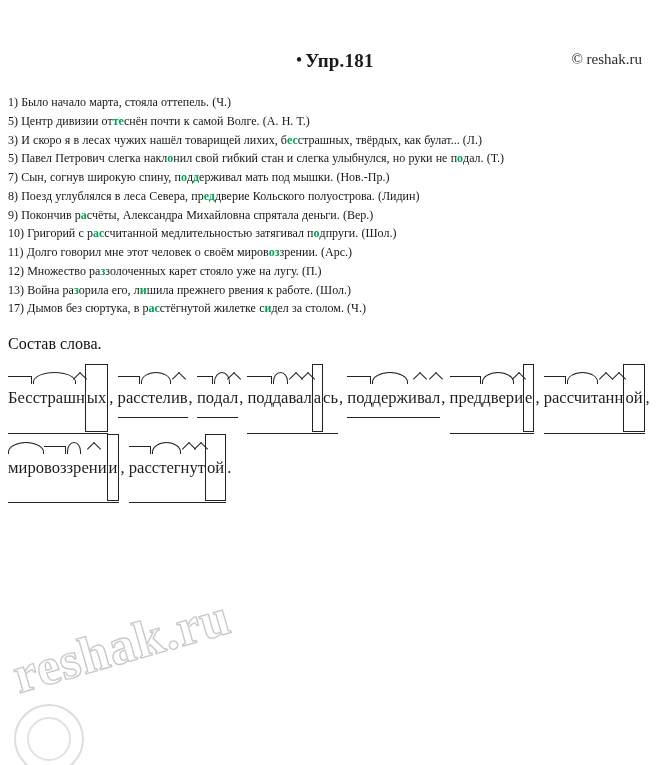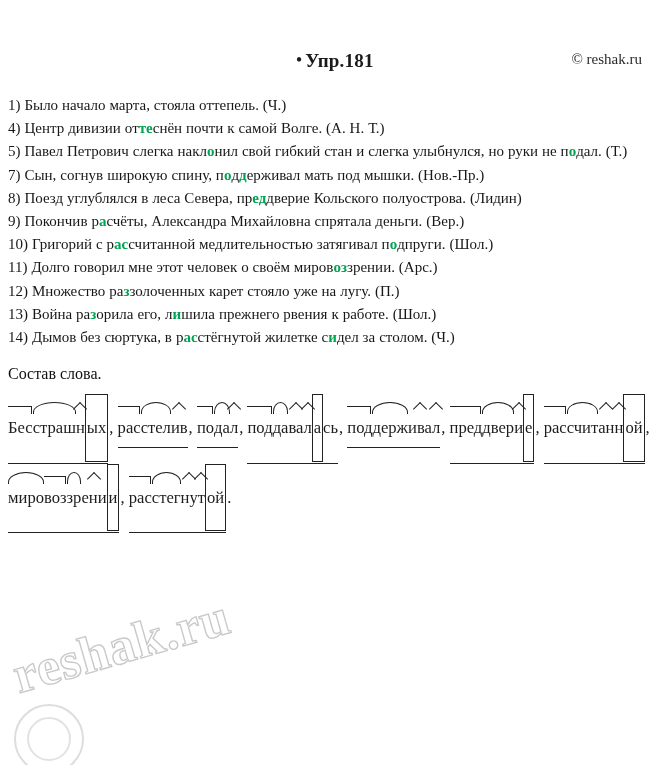--- a/index.html
+++ b/index.html
@@ -52,21 +52,21 @@
     font-size: 15px;
     color: #2b2b2b;
     white-space: nowrap;
   }
 
   
   .sentences {
     margin-top: 16px;
   }
   .sentence {
-    font-size: 15px;
+    font-size: 12px;
     line-height: 1.48;
     text-align: justify;
     text-justify: inter-word;
     margin: 0 0 1px 0;
     color: #171717;
     word-spacing: 0.2px;
   }
   .hl {
     color: #00a352;
     font-weight: bold;
@@ -194,30 +194,31 @@
 
   <div class="header">
     <div class="title">
       <span class="bullet">•</span><span>Упр.181</span>
     </div>
     <div class="copyright">© reshak.ru</div>
   </div>
 
   <div class="sentences" id="sentence-list">
       <p class="sentence"><span>1) Было начало марта, стояла оттепель. (Ч.)</span></p>
-      <p class="sentence"><span>4) Центр дивизии от</span><span class="hl">те</span><span>снён почти к самой Волге. (А. Н. Т.)</span></p>
+      <p class="sentence"><span>5) Центр дивизии от</span><span class="hl">те</span><span>снён почти к самой Волге. (А. Н. Т.)</span></p>
+      <p class="sentence"><span>3) И скоро я в лесах чужих нашёл товарищей лихих, б</span><span class="hl">ес</span><span>страшных, твёрдых, как булат... (Л.)</span></p>
       <p class="sentence"><span>5) Павел Петрович слегка накл</span><span class="hl">о</span><span>нил свой гибкий стан и слегка улыбнулся, но руки не п</span><span class="hl">о</span><span>дал. (Т.)</span></p>
       <p class="sentence"><span>7) Сын, согнув широкую спину, п</span><span class="hl">о</span><span>д</span><span class="hl">д</span><span>ерживал мать под мышки. (Нов.-Пр.)</span></p>
       <p class="sentence"><span>8) Поезд углублялся в леса Севера, пр</span><span class="hl">ед</span><span>дверие Кольского полуострова. (Лидин)</span></p>
       <p class="sentence"><span>9) Покончив р</span><span class="hl">а</span><span>счёты, Александра Михайловна спрятала деньги. (Вер.)</span></p>
       <p class="sentence"><span>10) Григорий с р</span><span class="hl">ас</span><span>считанной медлительностью затягивал п</span><span class="hl">о</span><span>дпруги. (Шол.)</span></p>
       <p class="sentence"><span>11) Долго говорил мне этот человек о своём миров</span><span class="hl">оз</span><span>зрении. (Арс.)</span></p>
       <p class="sentence"><span>12) Множество ра</span><span class="hl">з</span><span>золоченных карет стояло уже на лугу. (П.)</span></p>
       <p class="sentence"><span>13) Война ра</span><span class="hl">з</span><span>орила его, л</span><span class="hl">и</span><span>шила прежнего рвения к работе. (Шол.)</span></p>
-      <p class="sentence"><span>14) Дымов без сюртука, в р</span><span class="hl">ас</span><span>стёгнутой жилетке с</span><span class="hl">и</span><span>дел за столом. (Ч.)</span></p>
+      <p class="sentence"><span>17) Дымов без сюртука, в р</span><span class="hl">ас</span><span>стёгнутой жилетке с</span><span class="hl">и</span><span>дел за столом. (Ч.)</span></p>
     </div>
 
   <div class="section-title">Состав слова.</div>
 
   <div class="morph-block" id="morph-block">
       <div class="morph-line"><span class="word stem"><span class="m prefix">Бес</span><span class="m root">страш</span><span class="m suffix">н</span><span class="m ending">ых</span></span><span>, </span><span class="word stem"><span class="m prefix">рас</span><span class="m root">стел</span><span class="m suffix">ив</span></span><span>, </span><span class="word stem"><span class="m prefix">по</span><span class="m root">да</span><span class="m suffix">л</span></span><span>, </span><span class="word stem"><span class="m prefix">под</span><span class="m root">да</span><span class="m suffix">ва</span><span class="m suffix">л</span><span class="m ending">а</span><span class="m plain">сь</span></span><span>, </span><span class="word stem"><span class="m prefix">под</span><span class="m root">держ</span><span class="m suffix">ива</span><span class="m suffix">л</span></span><span>, </span><span class="word stem"><span class="m prefix">пред</span><span class="m root">двер</span><span class="m suffix">и</span><span class="m ending">е</span></span><span>, </span><span class="word stem"><span class="m prefix">рас</span><span class="m root">счит</span><span class="m suffix">ан</span><span class="m suffix">н</span><span class="m ending">ой</span></span><span>, </span><span class="word stem"><span class="m root">миро</span><span class="m prefix">воз</span><span class="m root">зр</span><span class="m suffix">ени</span><span class="m ending">и</span></span><span>, </span><span class="word stem"><span class="m prefix">рас</span><span class="m root">стег</span><span class="m suffix">ну</span><span class="m suffix">т</span><span class="m ending">ой</span></span><span>.</span></div>
     </div>
 
   <div class="watermark">reshak.ru</div>
   <div class="watermark-ring"></div>

